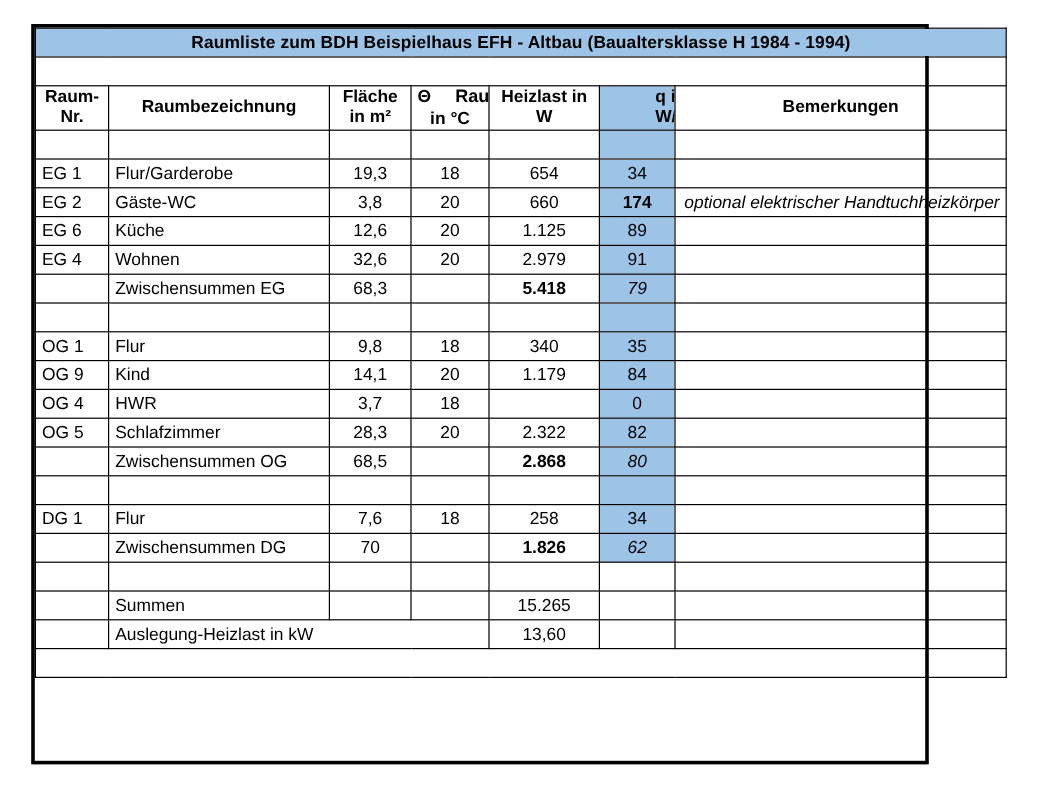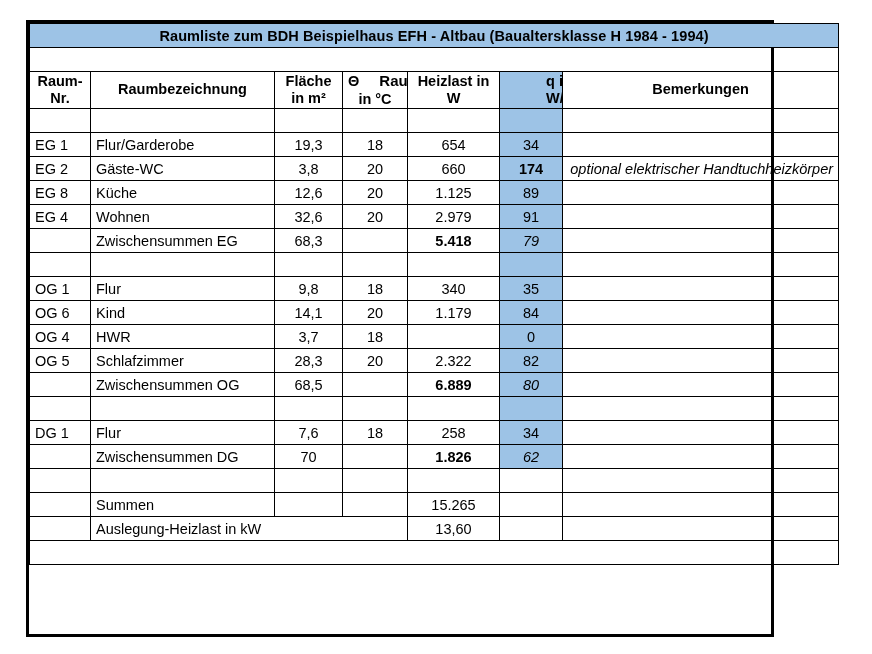--- a/index.html
+++ b/index.html
@@ -155,21 +155,21 @@
         <tr>
           <td class="lft">EG 2</td>
           <td class="lft">Gäste-WC</td>
           <td class="ctr">3,8</td>
           <td class="ctr">20</td>
           <td class="ctr">660</td>
           <td class="ctr blue red">174</td>
           <td class="note">optional elektrischer Handtuchheizkörper</td>
         </tr>
         <tr>
-          <td class="lft">EG 8</td>
+          <td class="lft">EG 6</td>
           <td class="lft">Küche</td>
           <td class="ctr">12,6</td>
           <td class="ctr">20</td>
           <td class="ctr">1.125</td>
           <td class="ctr blue">89</td>
           <td class="note"></td>
         </tr>
         <tr>
           <td class="lft">EG 4</td>
           <td class="lft">Wohnen</td>
@@ -202,21 +202,21 @@
         <tr>
           <td class="lft">OG 1</td>
           <td class="lft">Flur</td>
           <td class="ctr">9,8</td>
           <td class="ctr">18</td>
           <td class="ctr">340</td>
           <td class="ctr blue">35</td>
           <td class="note"></td>
         </tr>
         <tr>
-          <td class="lft">OG 6</td>
+          <td class="lft">OG 9</td>
           <td class="lft">Kind</td>
           <td class="ctr">14,1</td>
           <td class="ctr">20</td>
           <td class="ctr">1.179</td>
           <td class="ctr blue">84</td>
           <td class="note"></td>
         </tr>
         <tr>
           <td class="lft">OG 4</td>
           <td class="lft">HWR</td>
@@ -233,21 +233,21 @@
           <td class="ctr">20</td>
           <td class="ctr">2.322</td>
           <td class="ctr blue">82</td>
           <td class="note"></td>
         </tr>
         <tr>
           <td class="lft"></td>
           <td class="lft">Zwischensummen OG</td>
           <td class="ctr">68,5</td>
           <td class="ctr"></td>
-          <td class="ctr bold">6.889</td>
+          <td class="ctr bold">2.868</td>
           <td class="ctr blue ital">80</td>
           <td class="note"></td>
         </tr>
 
         <tr class="blank-row">
           <td></td>
           <td></td>
           <td></td>
           <td></td>
           <td></td>

